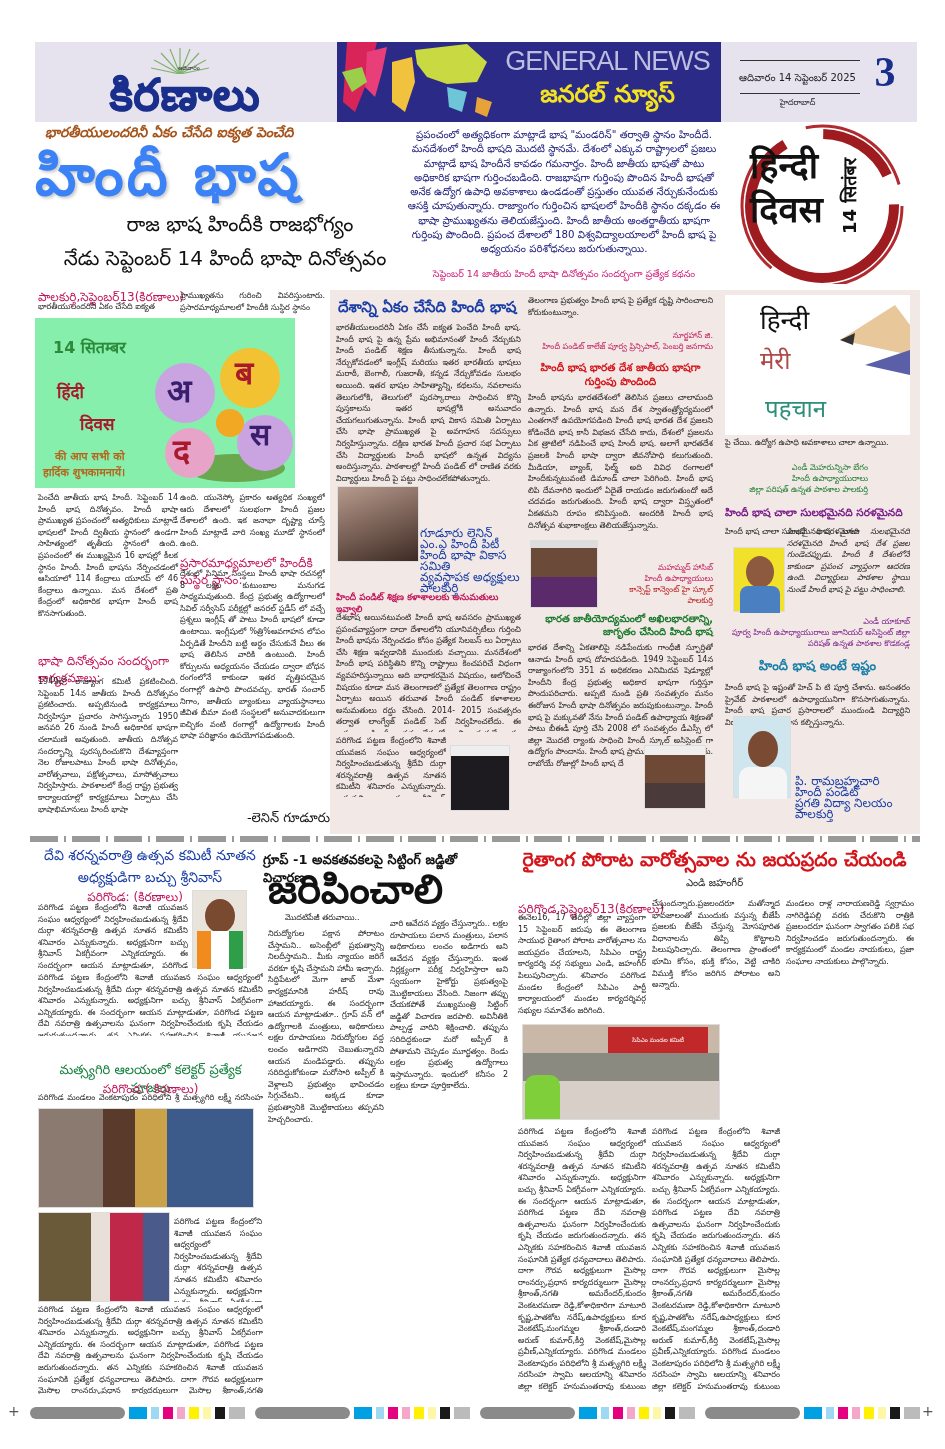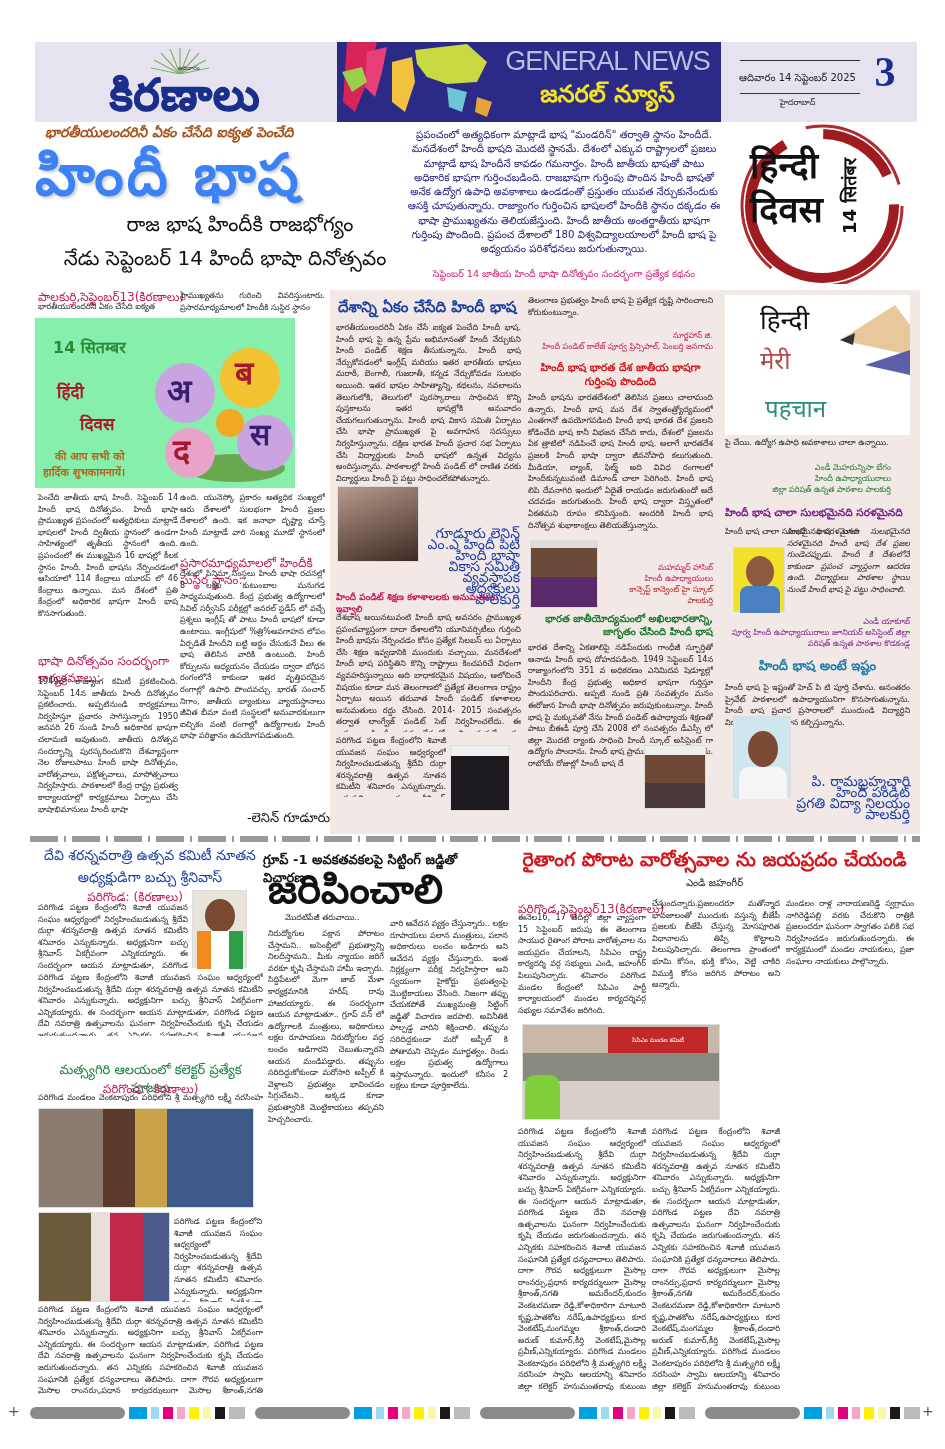--- a/index.html
+++ b/index.html
@@ -25,21 +25,21 @@
   #sub1 { left: 75px; top: 212px; width: 330px; font-size: 20px; text-align: center; color: #111; }
   #sub2 { left: 45px; top: 246px; width: 360px; font-size: 20px; text-align: center; color: #111; }
   #lead-body { left: 405px; top: 128px; width: 318px; font-size: 10.2px; line-height: 14.3px; text-align: center; color: #1a1a7a; }
   #lead-note { left: 405px; top: 268px; width: 318px; font-size: 9.5px; color: #d01b78; text-align: center; }
   #hindi-diwas-logo { left: 722px; top: 124px; width: 195px; height: 160px; }
 
   
   .body-text { font-size: 8px; line-height: 11.6px; color: #222; text-align: justify; }
   .dateline { font-size: 12px; color: #c2185b; }
   .byline-pink { font-size: 8px; color: #c2185b; text-align: right; line-height: 11px; }
-  .byline-blue { font-size: 14px; color: #1a3ea6; text-align: right; line-height: 11px; }
+  .byline-blue { font-size: 12px; color: #1a3ea6; line-height: 11px; }
   .byline-green { font-size: 8px; color: #1b7a2d; text-align: right; line-height: 11px; }
   .photo { background: linear-gradient(160deg,#c9a889,#6b4e3c); border: 1px solid #ddd; }
   #greeting-img { left: 35px; top: 318px; width: 260px; height: 170px; background: #86efac; }
   #divider-mid { left: 30px; top: 836px; width: 890px; height: 6px; background: repeating-linear-gradient(90deg,#999 0 28px,#fff 28px 34px,#999 34px 36px,#fff 36px 42px); }
 
   #center-panel { left: 330px; top: 290px; width: 590px; height: 544px; background: #f2e9e6; }
   #desham-title { left: 338px; top: 298px; width: 250px; font-size: 15px; color: #1a3ea6; font-weight: bold; }
 
   
   #devi-title { left: 35px; top: 844px; width: 230px; font-size: 14px; color: #1a3ea6; text-align: center; line-height: 22px; }
@@ -180,21 +180,21 @@
   <div class="abs" style="left:35px;top:6px;font-size:26px;color:#111;">हिन्दी</div>
   <div class="abs" style="left:35px;top:48px;font-size:24px;color:#b04a4a;">मेरी</div>
   <div class="abs" style="left:40px;top:96px;font-size:24px;color:#2d8f7a;">पहचान</div>
   <svg class="abs" style="left:110px;top:0px;" width="75" height="90" viewBox="0 0 75 90">
     <polygon points="5,45 60,10 75,30 75,60" fill="#e8c89a"></polygon>
     <polygon points="5,45 20,38 18,50" fill="#333"></polygon>
     <polygon points="30,70 75,55 75,80" fill="#5b5fa8"></polygon>
   </svg>
 </div>
 <div class="abs body-text" style="left:725px;top:437px;width:185px;">పై చేయి. ఉద్యోగ ఉపాధి అవకాశాలు చాలా ఉన్నాయి.</div>
-<div class="abs byline-green" style="left:706px;top:462px;width:185px;text-align:right;">
+<div class="abs byline-green" style="left:683px;top:462px;width:185px;text-align:right;">
   <div>ఎండీ మెహరున్నిసా బేగం</div>
   <div>హిందీ ఉపాధ్యాయురాలు</div>
   <div>జిల్లా పరిషత్ ఉన్నత పాఠశాల పాలకుర్తి</div>
 </div>
 <div class="abs" style="left:725px;top:506px;width:185px;font-size:10.5px;color:#7b1c8a;font-weight:bold;">హిందీ భాష చాలా సులభమైనది సరళమైనది</div>
 <div class="abs body-text" style="left:725px;top:526px;width:185px;">హిందీ భాష చాలా సులభమైనది సరళమైనది</div>
 <div class="abs photo" style="left:733px;top:547px;width:52px;height:65px;background:linear-gradient(180deg,#f2e12a 0 100%);">
   <div class="abs" style="left:12px;top:8px;width:28px;height:32px;border-radius:50%;background:#8d5a3f;"></div>
   <div class="abs" style="left:6px;top:38px;width:40px;height:27px;border-radius:8px 8px 0 0;background:#4a7fc1;"></div>
 </div>

